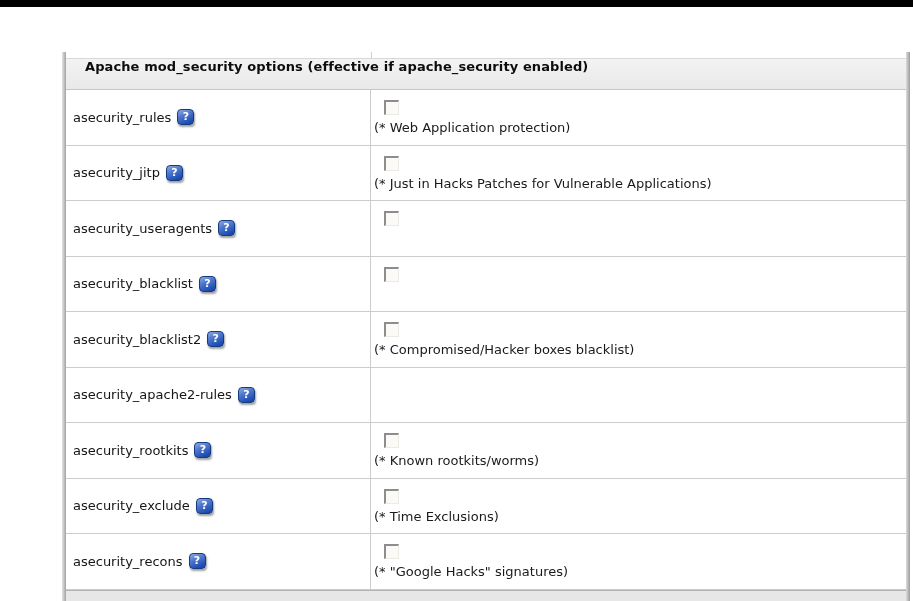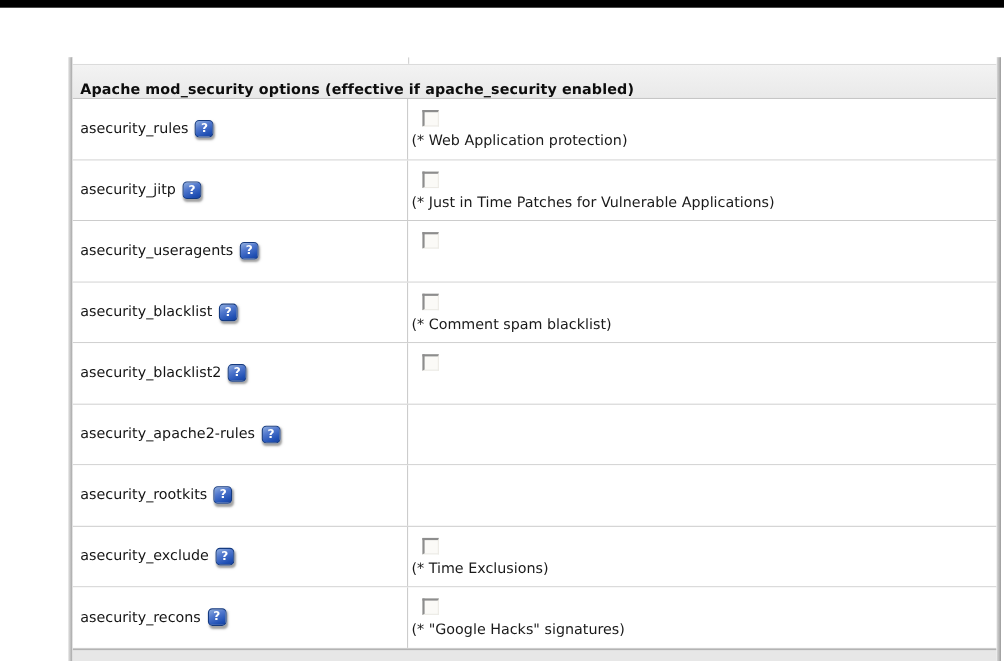--- a/index.html
+++ b/index.html
@@ -19,21 +19,21 @@
 
   .inner { flex:1; display:flex; flex-direction:column; overflow:hidden; background:#fff; }
 
   .stub-row { height:6px; background:#fff; position:relative; flex:0 0 6px; }
   .stub-row .vdiv { position:absolute; left:305px; top:0; bottom:0; width:1px; background:#cfcfcf; }
 
   .thead {
     flex:0 0 32px; height:32px;
     background:linear-gradient(#f3f3f3,#e9e9e9);
     border-top:1px solid #d8d8d8; border-bottom:1px solid #c6c6c6;
-    display:flex; align-items:flex-end; padding-left:7px;
+    display:flex; align-items:flex-start; padding-left:19px;
     font-size:13px; font-weight:bold; color:#0d0d0d;
     letter-spacing:0.1px;
   }
 
   .row { flex:0 0 55.5px; height:55.5px; border-bottom:1px solid #cccccc; display:flex; background:#fff; }
   .col1 {
     width:305px; flex:0 0 305px; border-right:1px solid #cccccc;
     display:flex; align-items:center; padding-left:7px;
     font-size:13px; color:#151515; white-space:nowrap;
   }
@@ -85,66 +85,70 @@
       </div>
     </div>
 
     <div class="row">
       <div class="col1">
         <span class="lbl">asecurity_jitp</span>
         <span class="help">?</span>
       </div>
       <div class="col2">
         <span class="checkbox" role="checkbox" aria-checked="false"></span>
-        <div class="desc">(* Just in Time Patches for Vulnerable Applications)</div>
+        <div class="desc">(* Just in Hacks Patches for Vulnerable Applications)</div>
       </div>
     </div>
 
     <div class="row">
       <div class="col1">
         <span class="lbl">asecurity_useragents</span>
         <span class="help">?</span>
       </div>
       <div class="col2">
         <span class="checkbox" role="checkbox" aria-checked="false"></span>
       </div>
     </div>
 
     <div class="row">
       <div class="col1">
         <span class="lbl">asecurity_blacklist</span>
         <span class="help">?</span>
       </div>
       <div class="col2">
         <span class="checkbox" role="checkbox" aria-checked="false"></span>
-        <div class="desc">(* Comment spam blacklist)</div>
       </div>
     </div>
 
     <div class="row">
       <div class="col1">
         <span class="lbl">asecurity_blacklist2</span>
         <span class="help">?</span>
       </div>
       <div class="col2">
         <span class="checkbox" role="checkbox" aria-checked="false"></span>
+        <div class="desc">(* Compromised/Hacker boxes blacklist)</div>
       </div>
     </div>
 
     <div class="row">
       <div class="col1">
         <span class="lbl">asecurity_apache2-rules</span>
         <span class="help">?</span>
       </div>
     </div>
 
     <div class="row">
       <div class="col1">
         <span class="lbl">asecurity_rootkits</span>
         <span class="help">?</span>
+      </div>
+      <div class="col2">
+        <span class="checkbox" role="checkbox" aria-checked="false"></span>
+        <div class="desc">(* Known rootkits/worms)</div>
       </div>
     </div>
 
     <div class="row">
       <div class="col1">
         <span class="lbl">asecurity_exclude</span>
         <span class="help">?</span>
       </div>
       <div class="col2">
         <span class="checkbox" role="checkbox" aria-checked="false"></span>

